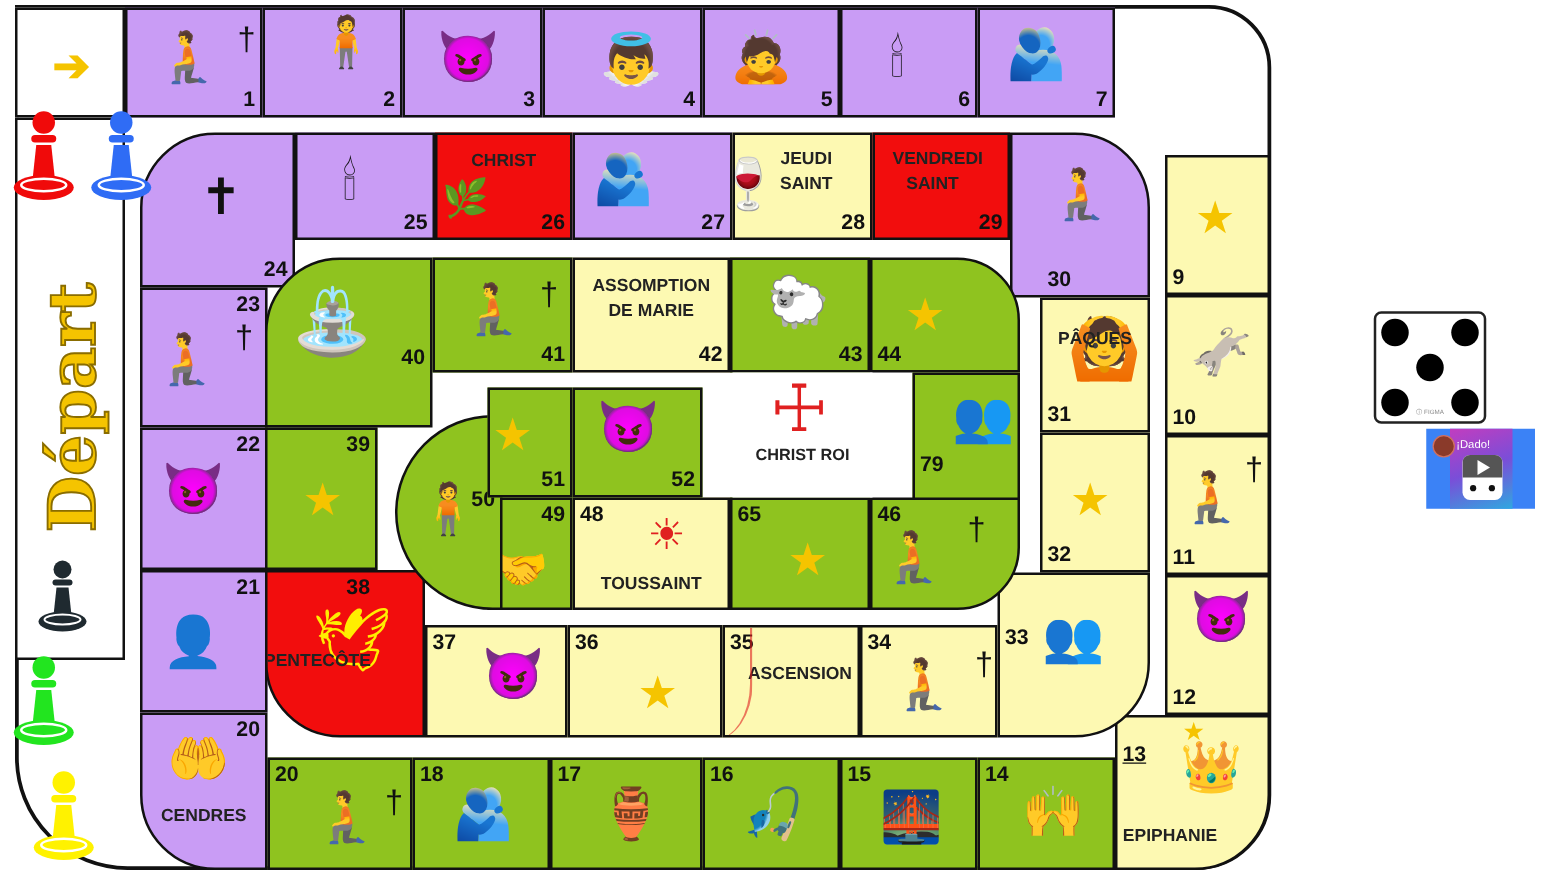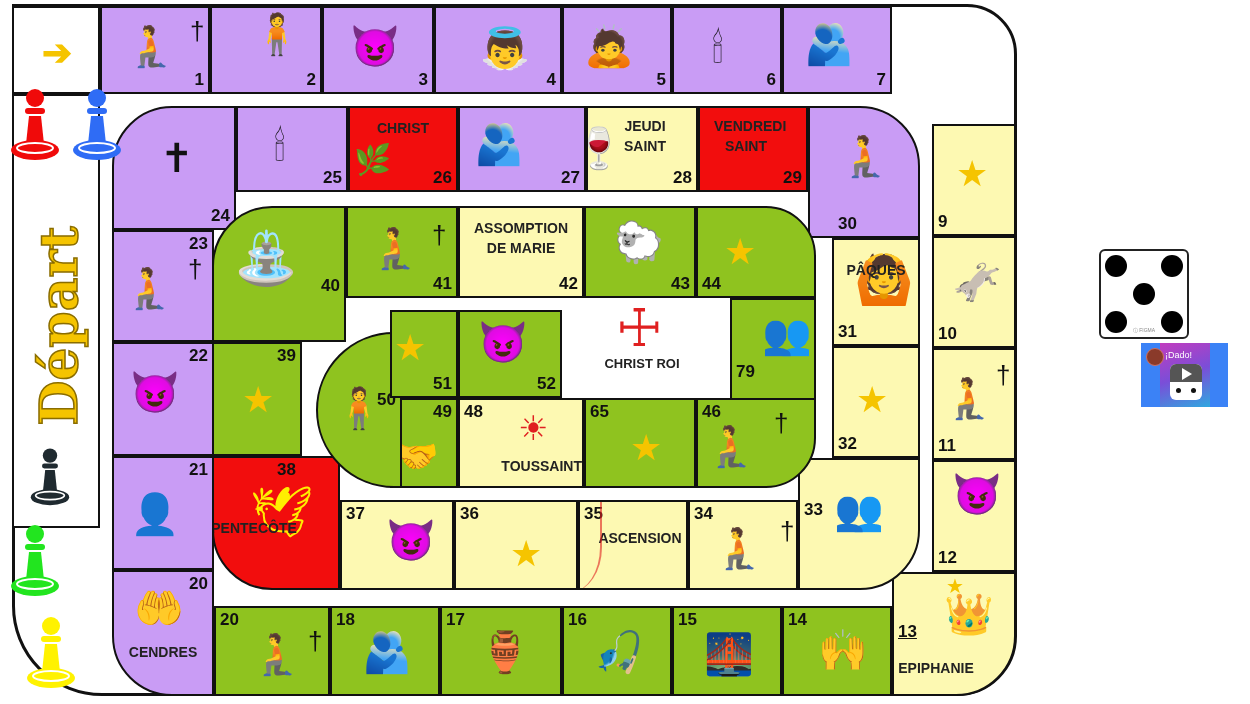--- a/index.html
+++ b/index.html
@@ -82,21 +82,21 @@
     <span class="cross" style="left:62px;top:10px;">†</span>
     <span class="num bl">11</span>
   </div>
   <div class="cell yellow" style="left:932px;top:460px;width:84px;height:112px;">
     <span class="glyph" style="left:18px;top:12px;">😈</span>
     <span class="num bl">12</span>
   </div>
   <div class="cell yellow" style="left:892px;top:572px;width:124px;height:124px;border-radius:0 0 60px 0;">
     <span class="star" style="left:52px;top:-6px;font-size:20px;">★</span>
     <span class="glyph" style="left:50px;top:20px;">👑</span>
-    <span class="num tl" style="top:48px;text-decoration:underline;">13</span>
+    <span class="num tl" style="top:20px;text-decoration:underline;">13</span>
     <span class="lbl" style="left:-36px;top:84px;">EPIPHANIE</span>
   </div>
 
   <div class="cell green" style="left:782px;top:606px;width:110px;height:90px;">
     <span class="glyph" style="left:34px;top:22px;">🙌</span>
     <span class="num tl">14</span>
   </div>
   <div class="cell green" style="left:672px;top:606px;width:110px;height:90px;">
     <span class="glyph" style="left:30px;top:26px;">🌉</span>
     <span class="num tl">15</span>
@@ -243,21 +243,21 @@
     <span class="cross" style="left:76px;top:8px;">†</span>
     <span class="num tl">46</span>
   </div>
   <div class="cell green" style="left:584px;top:398px;width:112px;height:90px;">
     <span class="star" style="left:44px;top:30px;">★</span>
     <span class="num tl">65</span>
   </div>
   <div class="cell yellow" style="left:458px;top:398px;width:126px;height:90px;">
     <span class="glyph" style="left:58px;top:8px;color:#e02020;font-size:34px;">☀</span>
     <span class="num tl">48</span>
-    <span class="lbl" style="top:56px;text-align:right;">TOUSSAINT</span>
+    <span class="lbl" style="top:56px;">TOUSSAINT</span>
   </div>
   <div class="cell green" style="left:390px;top:398px;width:68px;height:90px;border-top-left-radius:0;">
     <span class="glyph" style="left:4px;top:36px;font-size:34px;">🤝</span>
     <span class="num tr">49</span>
   </div>
   <div class="cell green" style="left:316px;top:332px;width:86px;height:156px;border-radius:78px 0 0 78px;">
     <span class="glyph" style="left:16px;top:54px;">🧍</span>
     <span class="num tr" style="top:56px;">50</span>
   </div>
   <div class="cell green" style="left:390px;top:310px;width:68px;height:88px;">

